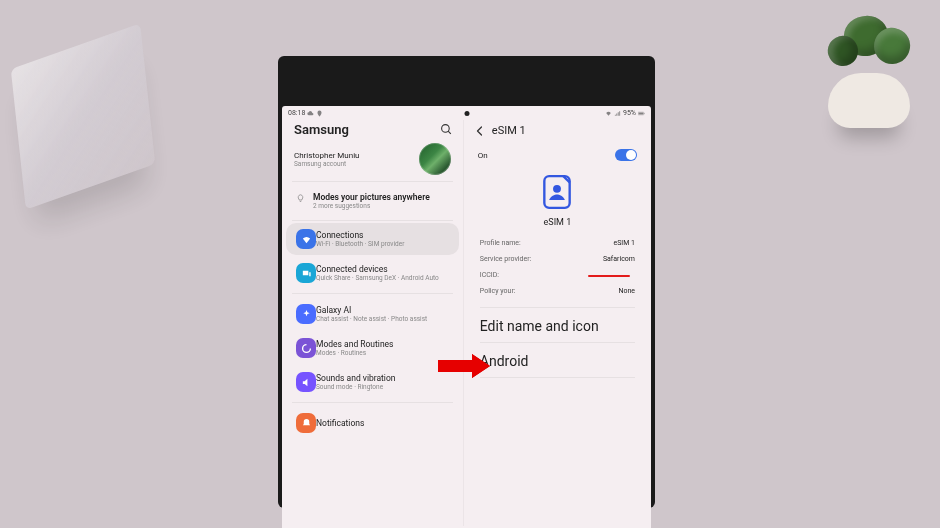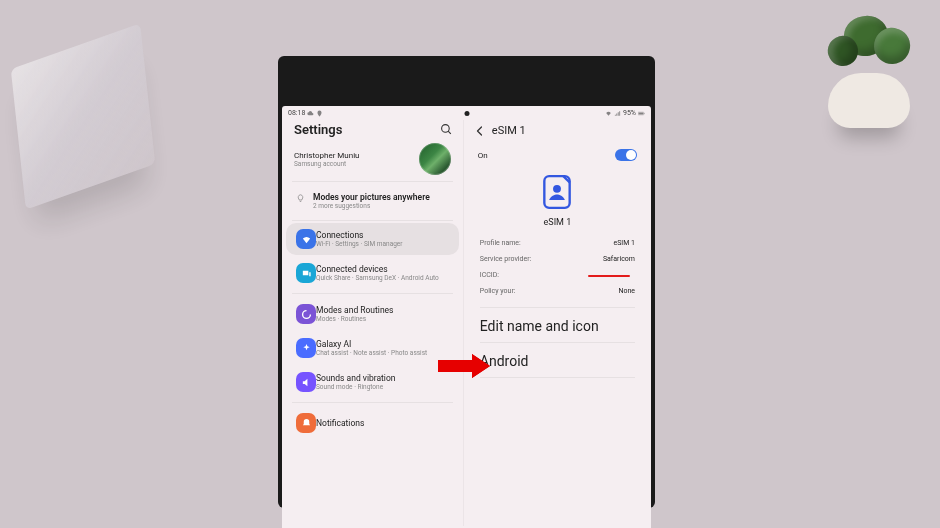--- a/index.html
+++ b/index.html
@@ -148,21 +148,21 @@
             <rect x="1.5" y="2.5" width="17" height="7" fill="#555"></rect>
             <rect x="20" y="4" width="2" height="4" fill="#555"></rect>
           </svg>
       </div>
     </div>
 
     <div class="panes">
 
       <div class="left-pane">
         <div class="l-header">
-          <div class="l-title">Settings</div>
+          <div class="l-title">Samsung</div>
           <svg class="search-ico" viewBox="0 0 24 24">
               <circle cx="10" cy="10" r="7"></circle>
               <line x1="20" y1="20" x2="15" y2="15"></line>
             </svg>
         </div>
         <div class="profile">
           <div class="profile-txt">
             <div class="prof-name">Christopher Muniu</div>
             <div class="prof-sub">Samsung account</div>
           </div>
@@ -182,55 +182,55 @@
 
         <div id="items">
             <div class="item sel">
     <div class="iicon" style="background:#3a73e8">
       <svg viewBox="0 0 24 24">
                   <path d="M12 20l8-10a12 12 0 0 0-16 0z"></path>
                 </svg>
     </div>
     <div>
       <div class="ilbl">Connections</div>
-      <div class="isub">Wi-Fi · Settings · SIM manager</div>
+      <div class="isub">Wi-Fi · Bluetooth · SIM provider</div>
     </div>
             </div>
             <div class="item">
     <div class="iicon" style="background:#1aa6d6">
       <svg viewBox="0 0 24 24">
                   <path d="M4 6h12v10H4zM18 9h3v9h-3z"></path>
                 </svg>
     </div>
     <div>
       <div class="ilbl">Connected devices</div>
       <div class="isub">Quick Share · Samsung DeX · Android Auto</div>
     </div>
             </div>
             <div class="sep" style="margin: 4px 10px;"></div>
             <div class="item">
+    <div class="iicon" style="background:#4a6cff">
+      <svg viewBox="0 0 24 24">
+                  <path d="M12 2l2 5 5 2-5 2-2 5-2-5-5-2 5-2z"></path>
+                </svg>
+    </div>
+    <div>
+      <div class="ilbl">Galaxy AI</div>
+      <div class="isub">Chat assist · Note assist · Photo assist</div>
+    </div>
+            </div>
+            <div class="item">
     <div class="iicon" style="background:#7b53d6">
       <svg viewBox="0 0 24 24">
                   <path d="M12 2a10 10 0 1 0 10 10h-3a7 7 0 1 1-7-7z"></path>
                 </svg>
     </div>
     <div>
       <div class="ilbl">Modes and Routines</div>
       <div class="isub">Modes · Routines</div>
-    </div>
-            </div>
-            <div class="item">
-    <div class="iicon" style="background:#4a6cff">
-      <svg viewBox="0 0 24 24">
-                  <path d="M12 2l2 5 5 2-5 2-2 5-2-5-5-2 5-2z"></path>
-                </svg>
-    </div>
-    <div>
-      <div class="ilbl">Galaxy AI</div>
-      <div class="isub">Chat assist · Note assist · Photo assist</div>
     </div>
             </div>
             <div class="item">
     <div class="iicon" style="background:#7653ff">
       <svg viewBox="0 0 24 24">
                   <path d="M4 9v6h4l6 5V4L8 9z"></path>
                 </svg>
     </div>
     <div>
       <div class="ilbl">Sounds and vibration</div>

